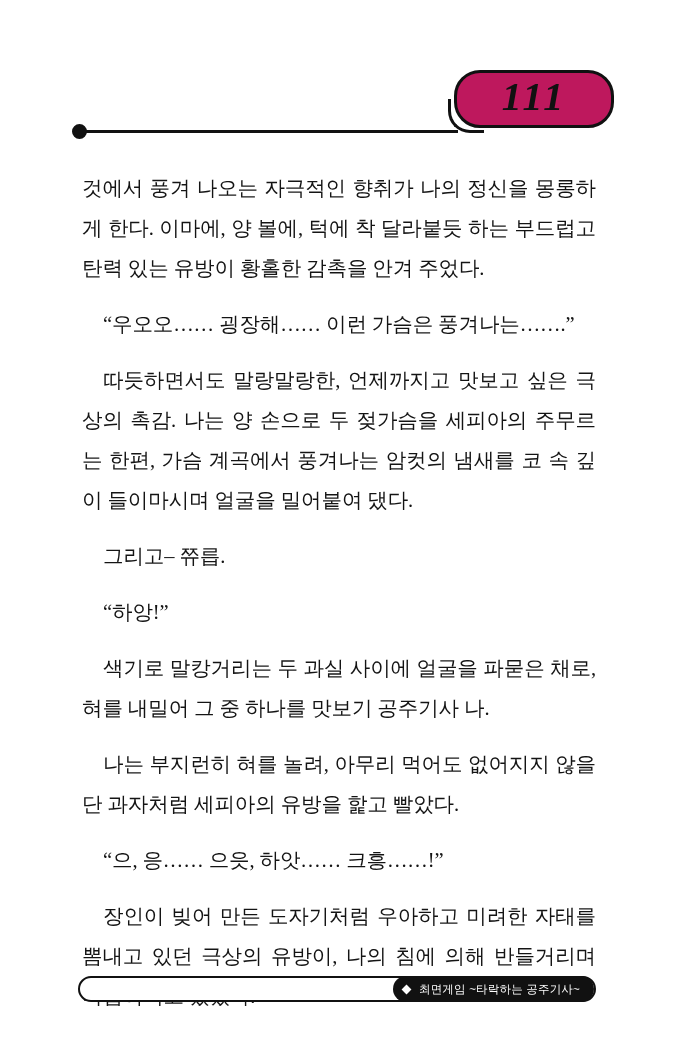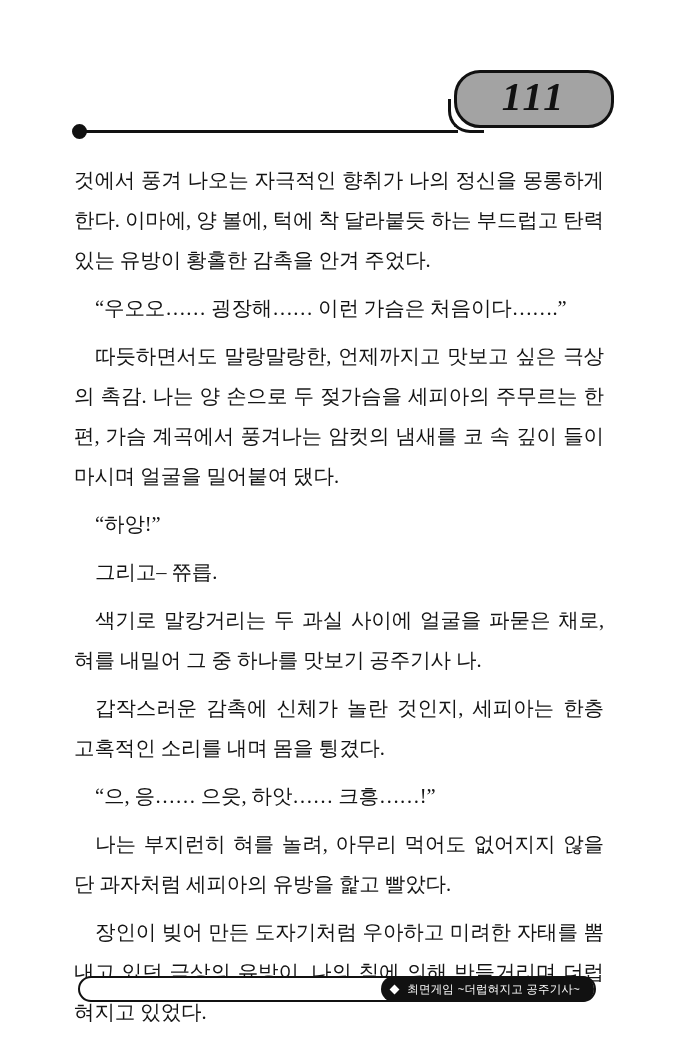--- a/index.html
+++ b/index.html
@@ -32,21 +32,21 @@
     height: 70px;
   }
   .page-num-capsule {
     position: absolute;
     right: 60px;
     top: 0;
     width: 160px;
     height: 58px;
     border: 3px solid #111;
     border-radius: 26px;
-    background: #a3a3a3;
+    background: #be185d;
     box-sizing: border-box;
     display: flex;
     align-items: center;
     justify-content: center;
   }
   .page-num {
     font-family: "Liberation Serif", serif;
     font-style: italic;
     font-weight: bold;
     font-size: 40px;
@@ -96,21 +96,21 @@
     width: 546px;
     font-size: 20.5px;
     line-height: 40px;
     text-align: justify;
     text-justify: inter-character;
     letter-spacing: -0.1px;
     color: #141414;
     font-family: "Liberation Serif", serif;
   }
   .body-text p {
-    margin: 8px;
+    margin: 16px;
   }
   .body-text p.indent {
     text-indent: 21px;
   }
 
   
   .footer {
     position: absolute;
     left: 0;
     bottom: 40px;
@@ -166,29 +166,28 @@
     <div class="header-dot"></div>
     <div class="header-rule"></div>
     <div class="header-rule-curve"></div>
     <div class="page-num-capsule">
       <span class="page-num">111</span>
     </div>
   </div>
 
   <div class="body-text">
       <p class="">것에서 풍겨 나오는 자극적인 향취가 나의 정신을 몽롱하게 한다. 이마에, 양 볼에, 턱에 착 달라붙듯 하는 부드럽고 탄력 있는 유방이 황홀한 감촉을 안겨 주었다.</p>
-      <p class="indent">“우오오…… 굉장해…… 이런 가슴은 처음이다…….”</p>
+      <p class="indent">“우오오…… 굉장해…… 이런 가슴은 풍겨나는…….”</p>
       <p class="indent">따듯하면서도 말랑말랑한, 언제까지고 맛보고 싶은 극상의 촉감. 나는 양 손으로 두 젖가슴을 세피아의 주무르는 한편, 가슴 계곡에서 풍겨나는 암컷의 냄새를 코 속 깊이 들이마시며 얼굴을 밀어붙여 댔다.</p>
+      <p class="indent">그리고– 쮸릅.</p>
       <p class="indent">“하앙!”</p>
-      <p class="indent">그리고– 쮸릅.</p>
       <p class="indent">색기로 말캉거리는 두 과실 사이에 얼굴을 파묻은 채로, 혀를 내밀어 그 중 하나를 맛보기 공주기사 나.</p>
-      <p class="indent">갑작스러운 감촉에 신체가 놀란 것인지, 세피아는 한층 고혹적인 소리를 내며 몸을 튕겼다.</p>
+      <p class="indent">나는 부지런히 혀를 놀려, 아무리 먹어도 없어지지 않을 단 과자처럼 세피아의 유방을 핥고 빨았다.</p>
       <p class="indent">“으, 응…… 으읏, 하앗…… 크흥……!”</p>
-      <p class="indent">나는 부지런히 혀를 놀려, 아무리 먹어도 없어지지 않을 단 과자처럼 세피아의 유방을 핥고 빨았다.</p>
       <p class="indent">장인이 빚어 만든 도자기처럼 우아하고 미려한 자태를 뽐내고 있던 극상의 유방이, 나의 침에 의해 반들거리며 더럽혀지고 있었다.</p>
     </div>
 
   <div class="footer">
     <div class="footer-capsule"></div>
-    <div class="footer-tag">최면게임 ~더럽혀지고 공주기사~</div>
+    <div class="footer-tag">최면게임 ~타락하는 공주기사~</div>
   </div>
 
 </div>
 
 </body></html>

